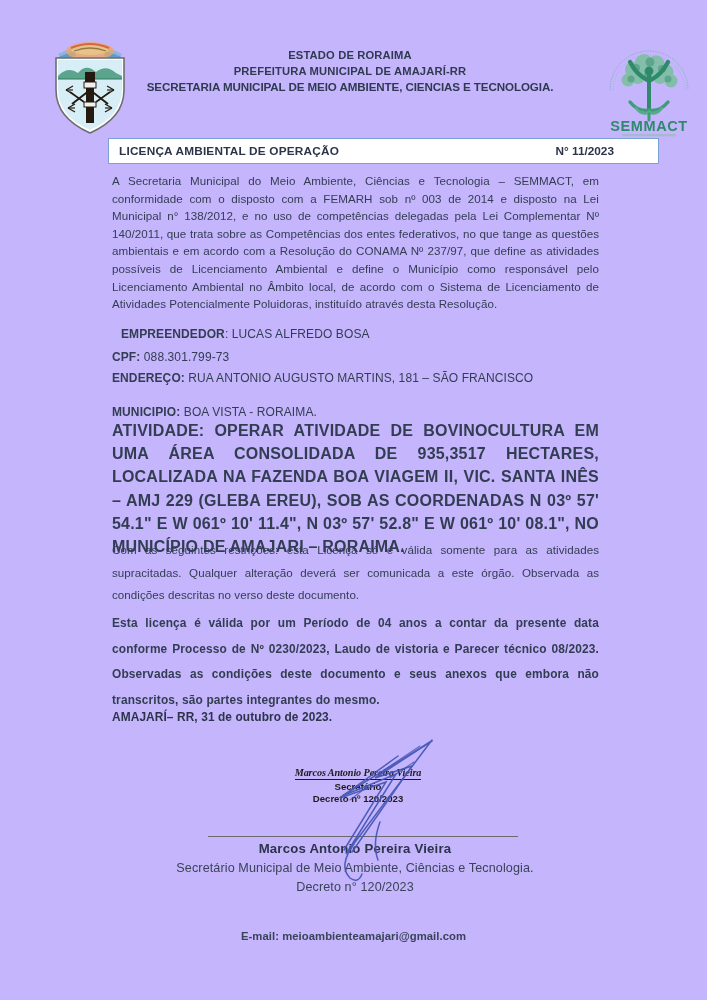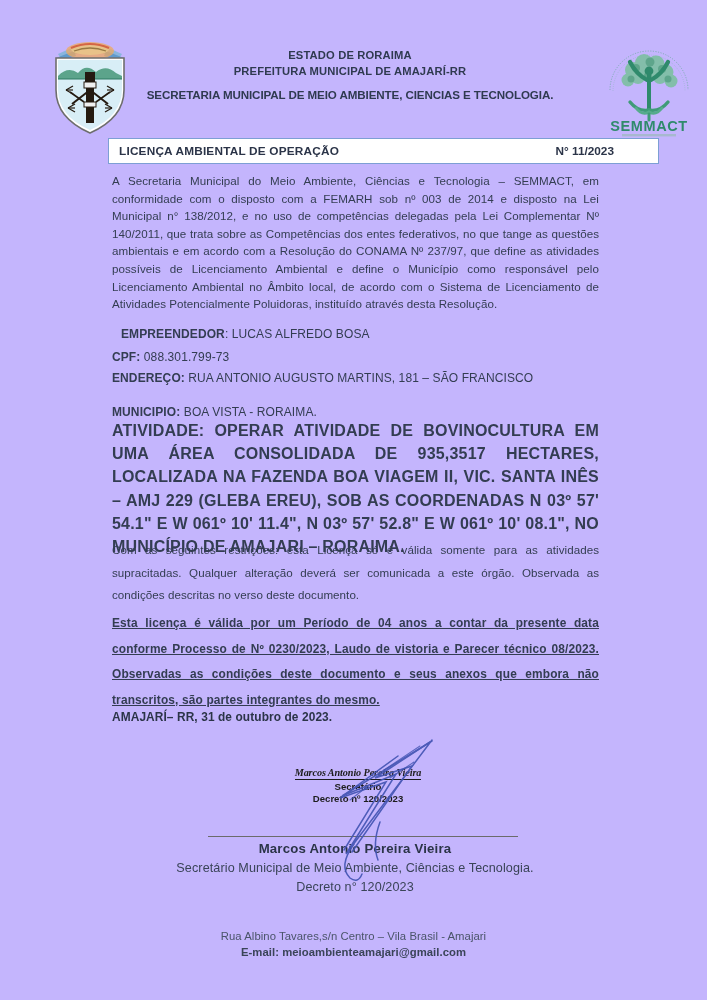--- a/index.html
+++ b/index.html
@@ -53,21 +53,20 @@
     font-weight: bold;
     font-size: 11.2px;
     letter-spacing: 0.15px;
     color: #2f3a50;
     line-height: 15.5px;
     white-space: nowrap;
   }
   .hdr-line.l3 {
     font-size: 11.6px;
     letter-spacing: -0.1px;
-    margin-top: 8px;
   }
 
   
   #title-box {
     position: absolute;
     left: 108px;
     top: 138px;
     width: 551px;
     height: 26px;
     border: 1.6px solid #7d9fd4;
@@ -140,21 +139,20 @@
     line-height: 22.5px;
     letter-spacing: 0.05px;
   }
 
   #p-validade {
     top: 611px;
     font-size: 11.9px;
     line-height: 25.5px;
     font-weight: bold;
     letter-spacing: 0.15px;
-    text-decoration: underline;
   }
 
   
   #date-line {
     position: absolute;
     left: 112px;
     width: 487px;
     top: 710px;
     text-align: left;
     font-size: 11.9px;
@@ -436,17 +434,16 @@
     <div id="sig-rule"></div>
 
     <div id="sig-names">
       <div class="n1">Marcos Antonio Pereira Vieira</div>
       <div class="n2">Secretário Municipal de Meio Ambiente, Ciências e Tecnologia.</div>
       <div class="n3">Decreto n° 120/2023</div>
     </div>
   </div>
 
   <div id="footer">
-    <div class="fl1">Rua Albino Tavares,s/n Centro – Vila Brasil - Amajari</div>
     <div class="fl2">E-mail: meioambienteamajari@gmail.com</div>
   </div>
 
 </div>
 
 </body></html>

